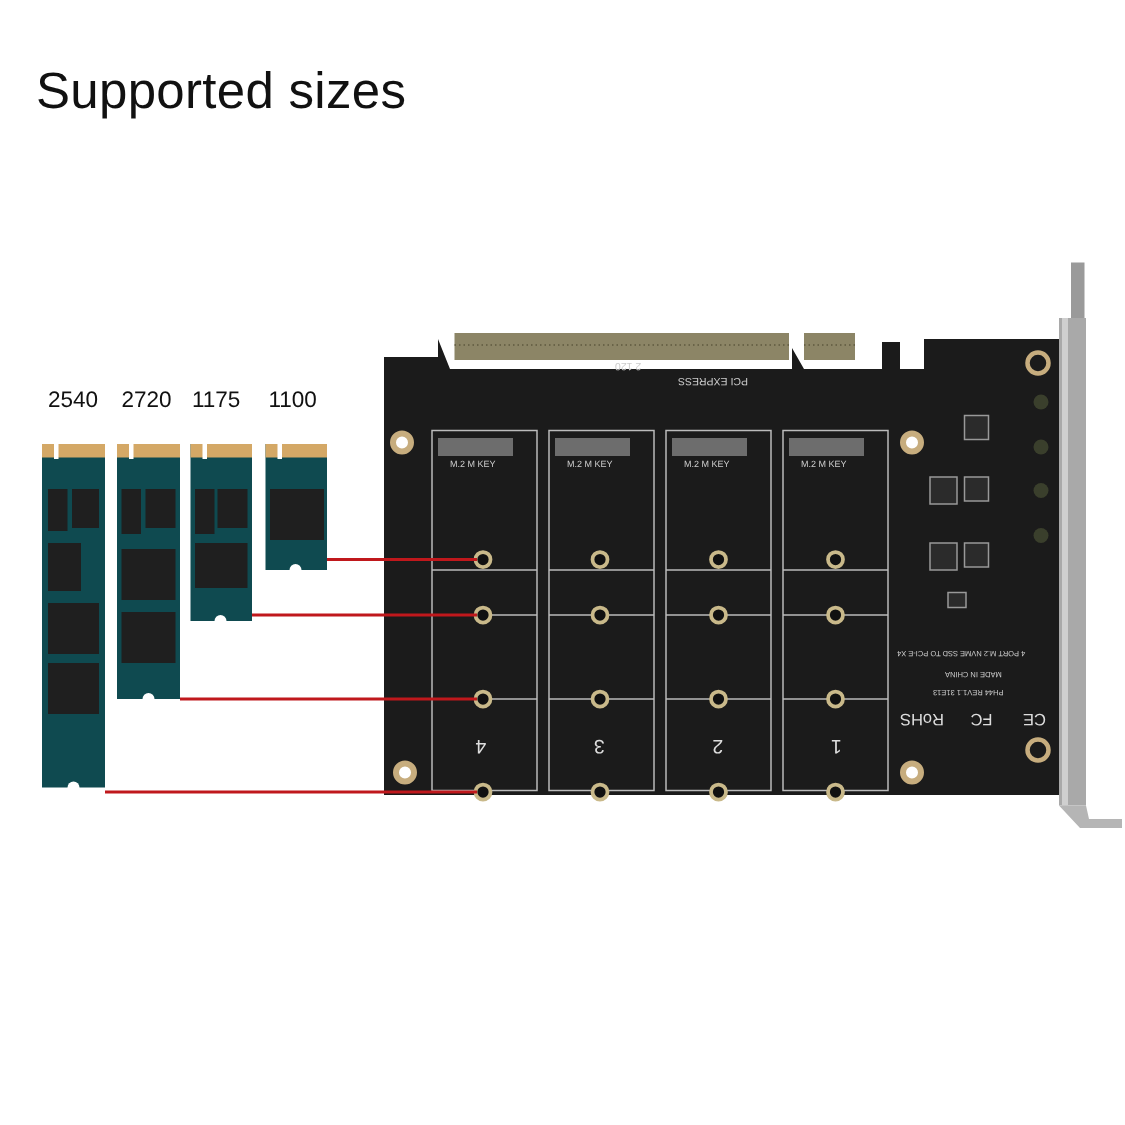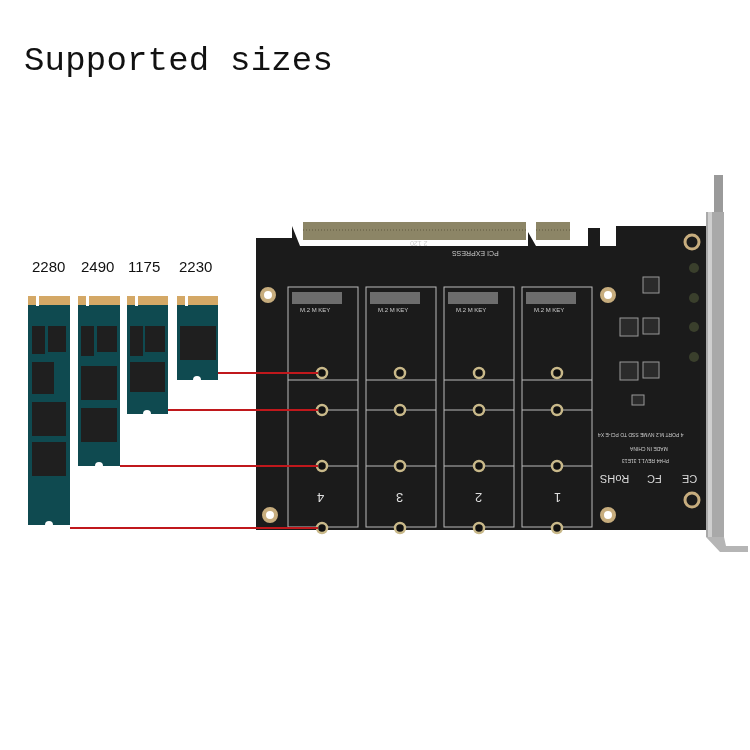--- a/index.html
+++ b/index.html
@@ -1,35 +1,35 @@
 <!DOCTYPE html>
 <html><head>
 <meta charset="utf-8">
 <style>
   html,body{margin:0;padding:0;background:#fff;}
   body{width:750px;height:750px;position:relative;overflow:hidden;font-family:"Liberation Sans",sans-serif;}
-  .title{position:absolute;left:24px;top:42px;font-size:34px;color:#111;letter-spacing:0.2px;font-family:Liberation Mono, monospace;}
+  .title{position:absolute;left:24px;top:42px;font-size:34px;color:#111;letter-spacing:0.2px;}
   .size-label{position:absolute;top:258px;font-size:15px;color:#111;}
   .ssd{position:absolute;background:#0f4a50;}
   .ssd .gold{position:absolute;left:0;right:0;top:0;height:9px;background:#d4a866;}
   .ssd .notch{position:absolute;top:0;width:3px;height:10px;background:#fff;}
   .ssd .chip{position:absolute;background:#1f1f1f;}
   .ssd .hole{position:absolute;bottom:-4px;width:8px;height:8px;border-radius:50%;background:#fff;}
   .line{position:absolute;height:2px;background:#c0181c;}
   svg{position:absolute;left:0;top:0;}
 </style>
 </head>
 <body>
 
 <div class="title">Supported sizes</div>
 
-<div class="size-label" style="left:32px">2280</div>
-<div class="size-label" style="left:81px">2490</div>
+<div class="size-label" style="left:32px">2540</div>
+<div class="size-label" style="left:81px">2720</div>
 <div class="size-label" style="left:128px">1175</div>
-<div class="size-label" style="left:179px">2230</div>
+<div class="size-label" style="left:179px">1100</div>
 
 <div class="ssd" style="left:28px;top:296px;width:42px;height:229px;">
   <div class="gold"></div>
     <div class="notch" style="left:8px"></div>
   <div class="chip" style="left:4px;top:30px;width:13px;height:28px"></div>
   <div class="chip" style="left:20px;top:30px;width:18px;height:26px"></div>
   <div class="chip" style="left:4px;top:66px;width:22px;height:32px"></div>
   <div class="chip" style="left:4px;top:106px;width:34px;height:34px"></div>
   <div class="chip" style="left:4px;top:146px;width:34px;height:34px"></div>
   <div class="hole" style="left:17px"></div>

